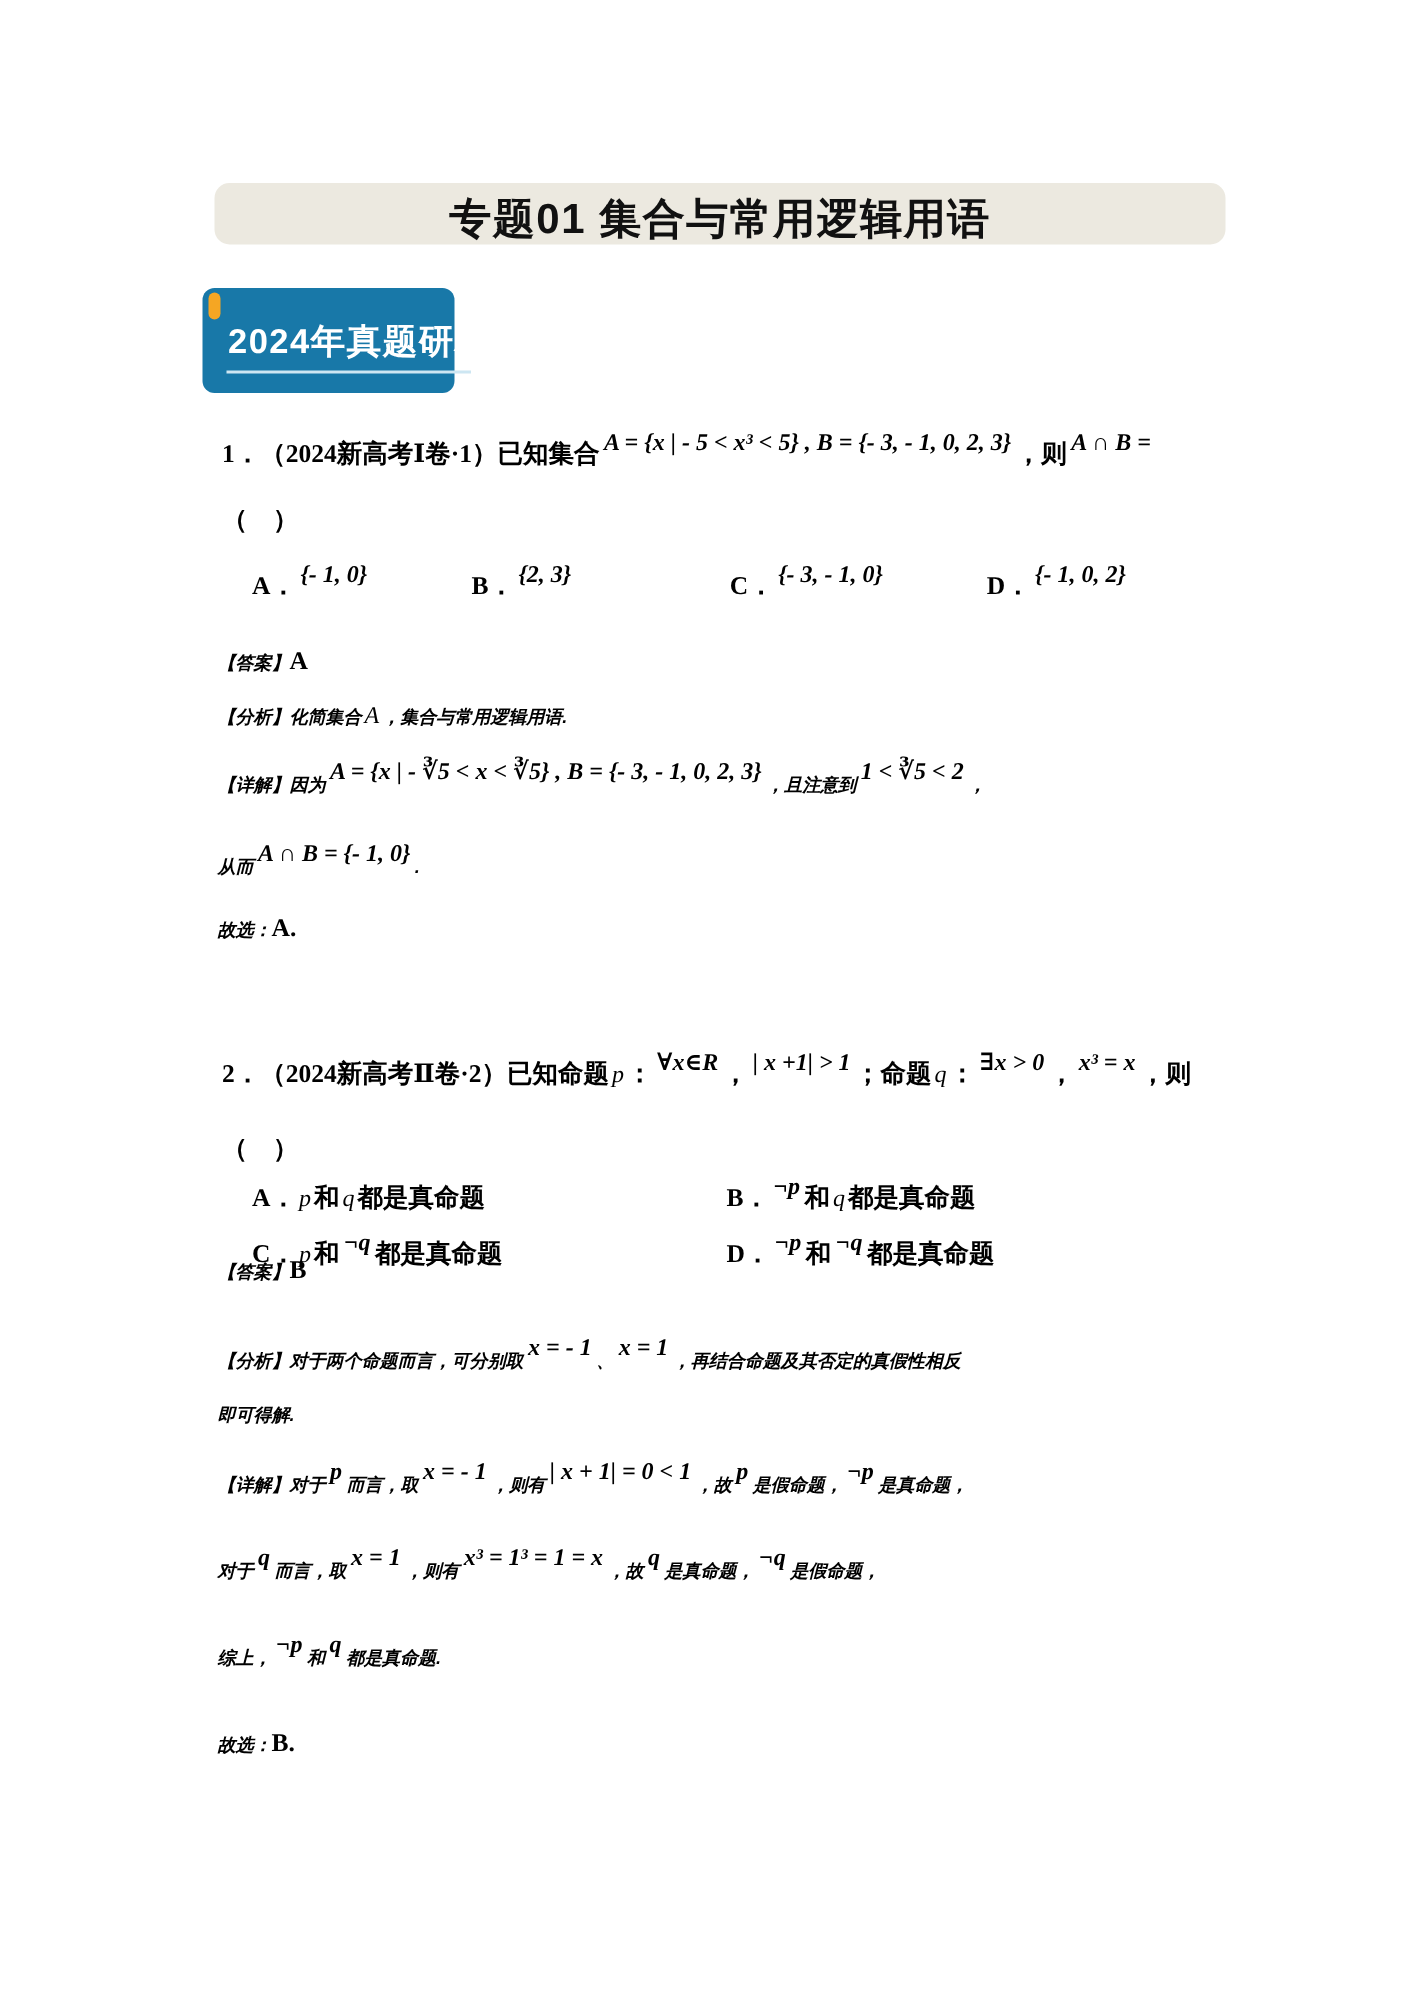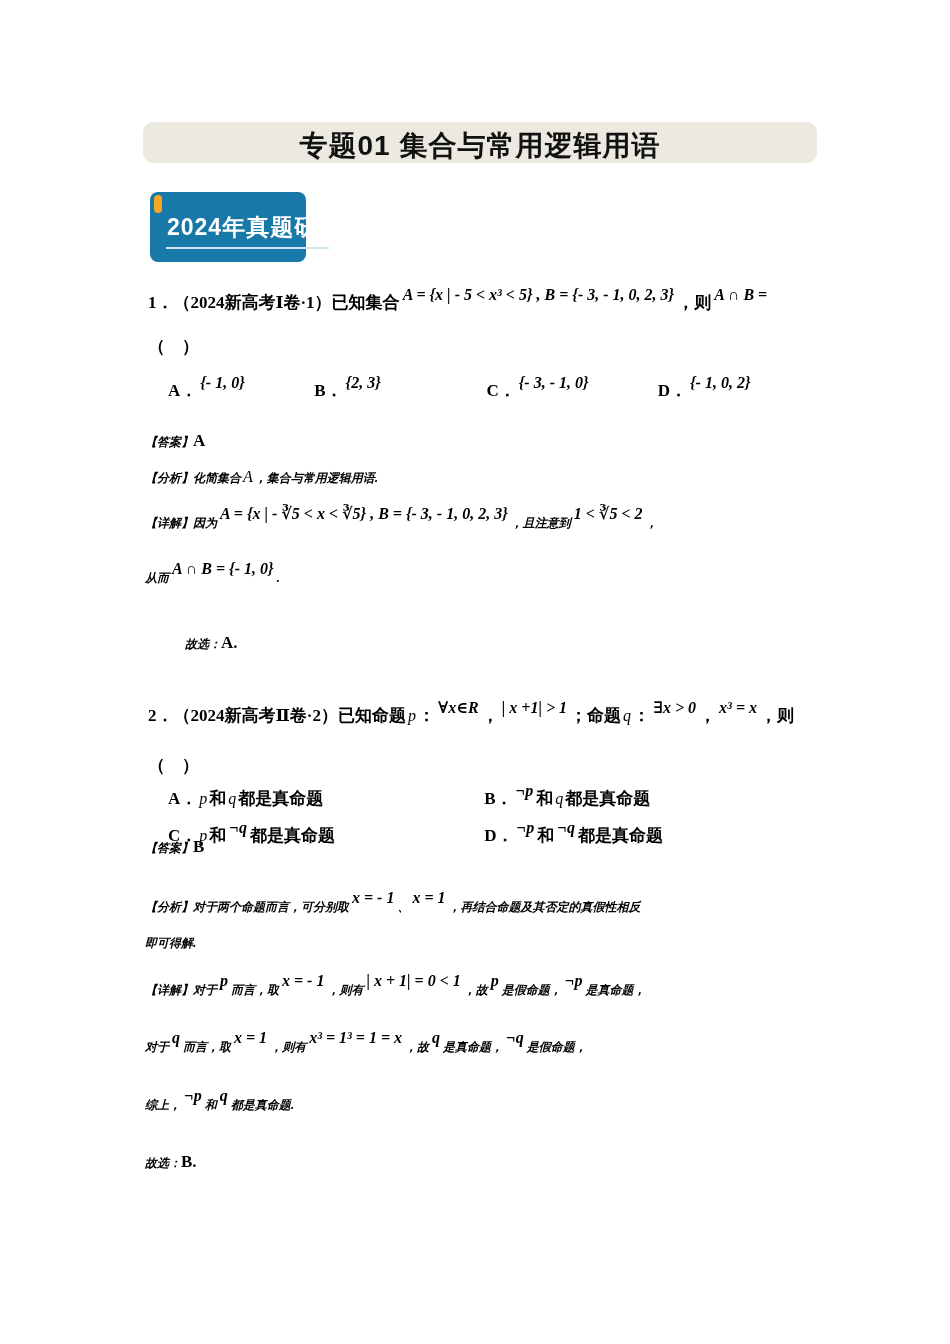--- a/index.html
+++ b/index.html
@@ -13,21 +13,21 @@
     position:absolute;left:143px;top:122px;width:674px;height:41px;
     border-radius:10px;display:flex;align-items:center;justify-content:center;
   }
   .banner .title{
     font-family:"Liberation Sans","DejaVu Sans",sans-serif;
     font-weight:700;font-size:28px;color:#111;letter-spacing:1px;
     transform:translateY(3px);white-space:nowrap;
   }
   
   .badge{
-    position:absolute;left:150px;top:192px;width:156px;height:70px;
+    position:absolute;left:135px;top:192px;width:168px;height:70px;
     border-radius:8px;
   }
   .badge .pill{
     position:absolute;left:4px;top:3px;width:8px;height:18px;border-radius:4px;
   }
   .badge .blabel{
     position:absolute;left:17px;top:20px;
     font-family:"Liberation Sans","DejaVu Sans",sans-serif;
     font-weight:700;font-size:23px;color:#fff;letter-spacing:1px;white-space:nowrap;
   }
@@ -60,21 +60,21 @@
   .p1-opts .opt:nth-child(3){width:167px;}
   .p2-optrow .opt{width:312px;}
   
   .p1-stem {top:292px;left:148px;}
   .p1-paren{top:336px;left:148px;}
   .p1-opts {top:380px;left:168px;}
   .p1-ans  {top:430px;}
   .p1-ana  {top:466px;}
   .p1-det  {top:511px;}
   .p1-fol  {top:566px;}
-  .p1-cho  {top:632px;margin-left:40px;}
+  .p1-cho  {top:608px;}
   .p2-stem {top:705px;left:148px;}
   .p2-paren{top:755px;left:148px;}
   .p2-optsA{top:788px;left:168px;}
   .p2-optsB{top:825px;left:168px;}
   .p2-ans  {top:836px;}
   .p2-ana  {top:895px;}
   .p2-ana2 {top:931px;}
   .p2-det  {top:978px;}
   .p2-det2 {top:1035px;}
   .p2-det3 {top:1093px;}

